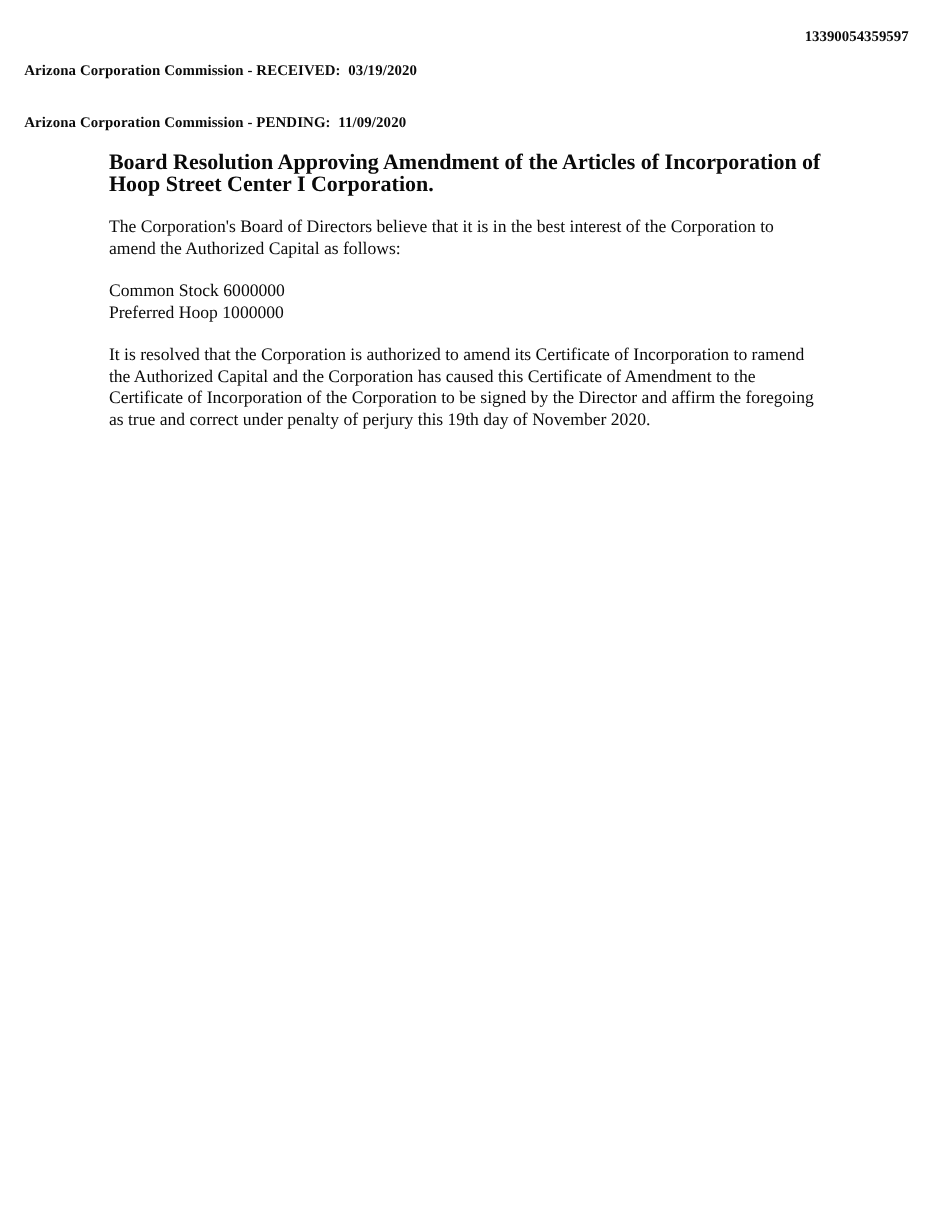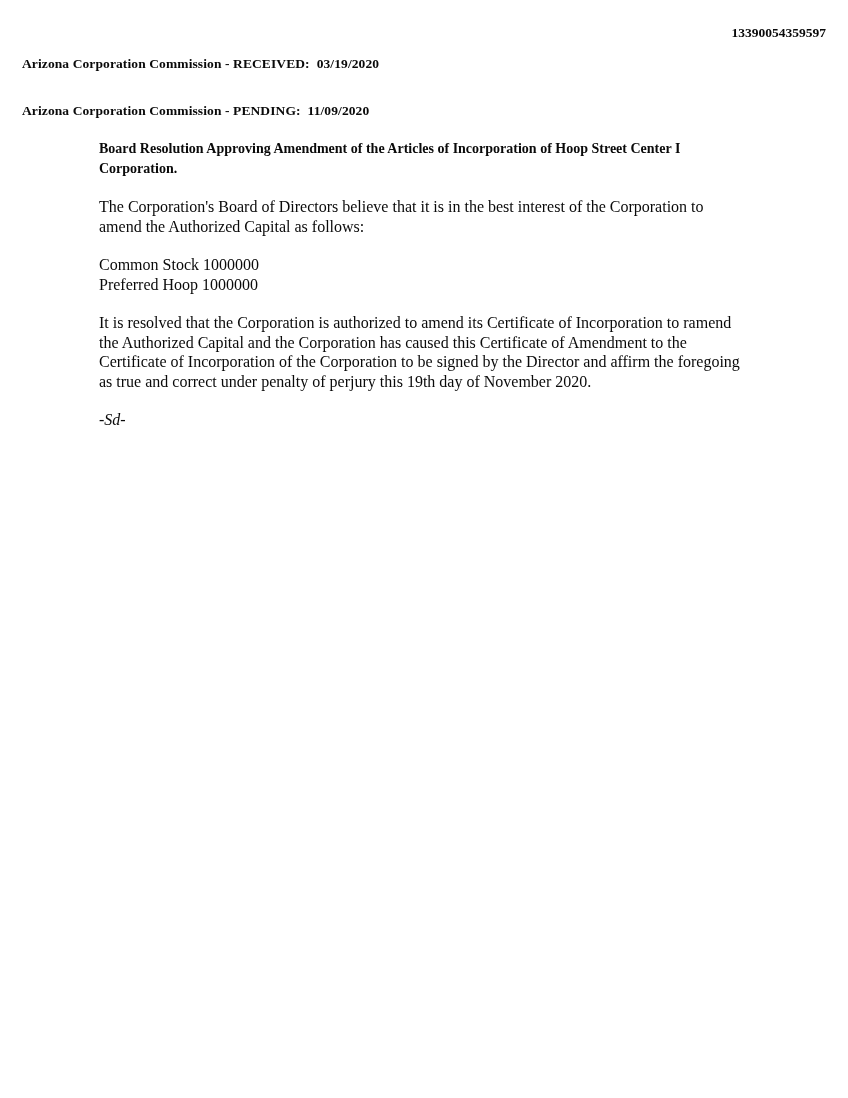--- a/index.html
+++ b/index.html
@@ -35,21 +35,21 @@
   .doc-body {
     position: absolute;
     top: 139px;
     left: 99px;
     width: 648px;
     font-size: 16px;
     line-height: 19.5px;
   }
   .doc-title {
     font-weight: bold;
-    font-size: 14px;
+    font-size: 20px;
     line-height: 19.5px;
     margin-bottom: 19px;
   }
   .para {
     margin-bottom: 19px;
   }
   .stock-block {
     margin-bottom: 19px;
   }
   .stock-line { display: block; }
@@ -79,25 +79,24 @@
 
   <div class="header-right">13390054359597</div>
 
   <div class="doc-body">
 
     <div class="doc-title">Board Resolution Approving Amendment of the Articles of Incorporation of Hoop Street Center I Corporation.</div>
 
     <div class="para">The Corporation's Board of Directors believe that it is in the best interest of the Corporation to amend the Authorized Capital as follows:</div>
 
     <div class="stock-block">
-      <span class="stock-line">Common Stock 1000000</span>
+      <span class="stock-line">Common Stock 6000000</span>
       <span class="stock-line">Preferred Hoop 1000000</span>
     </div>
 
     <div class="para">It is resolved that the Corporation is authorized to amend its Certificate of Incorporation to ramend the Authorized Capital and the Corporation has caused this Certificate of Amendment to the Certificate of Incorporation of the Corporation to be signed by the Director and affirm the foregoing as true and correct under penalty of perjury this 19th day of November 2020.</div>
 
     <div class="sig-block">
-      <span class="sig-mark">-Sd-</span>
     </div>
 
   </div>
 
 </div>
 
 </body></html>

